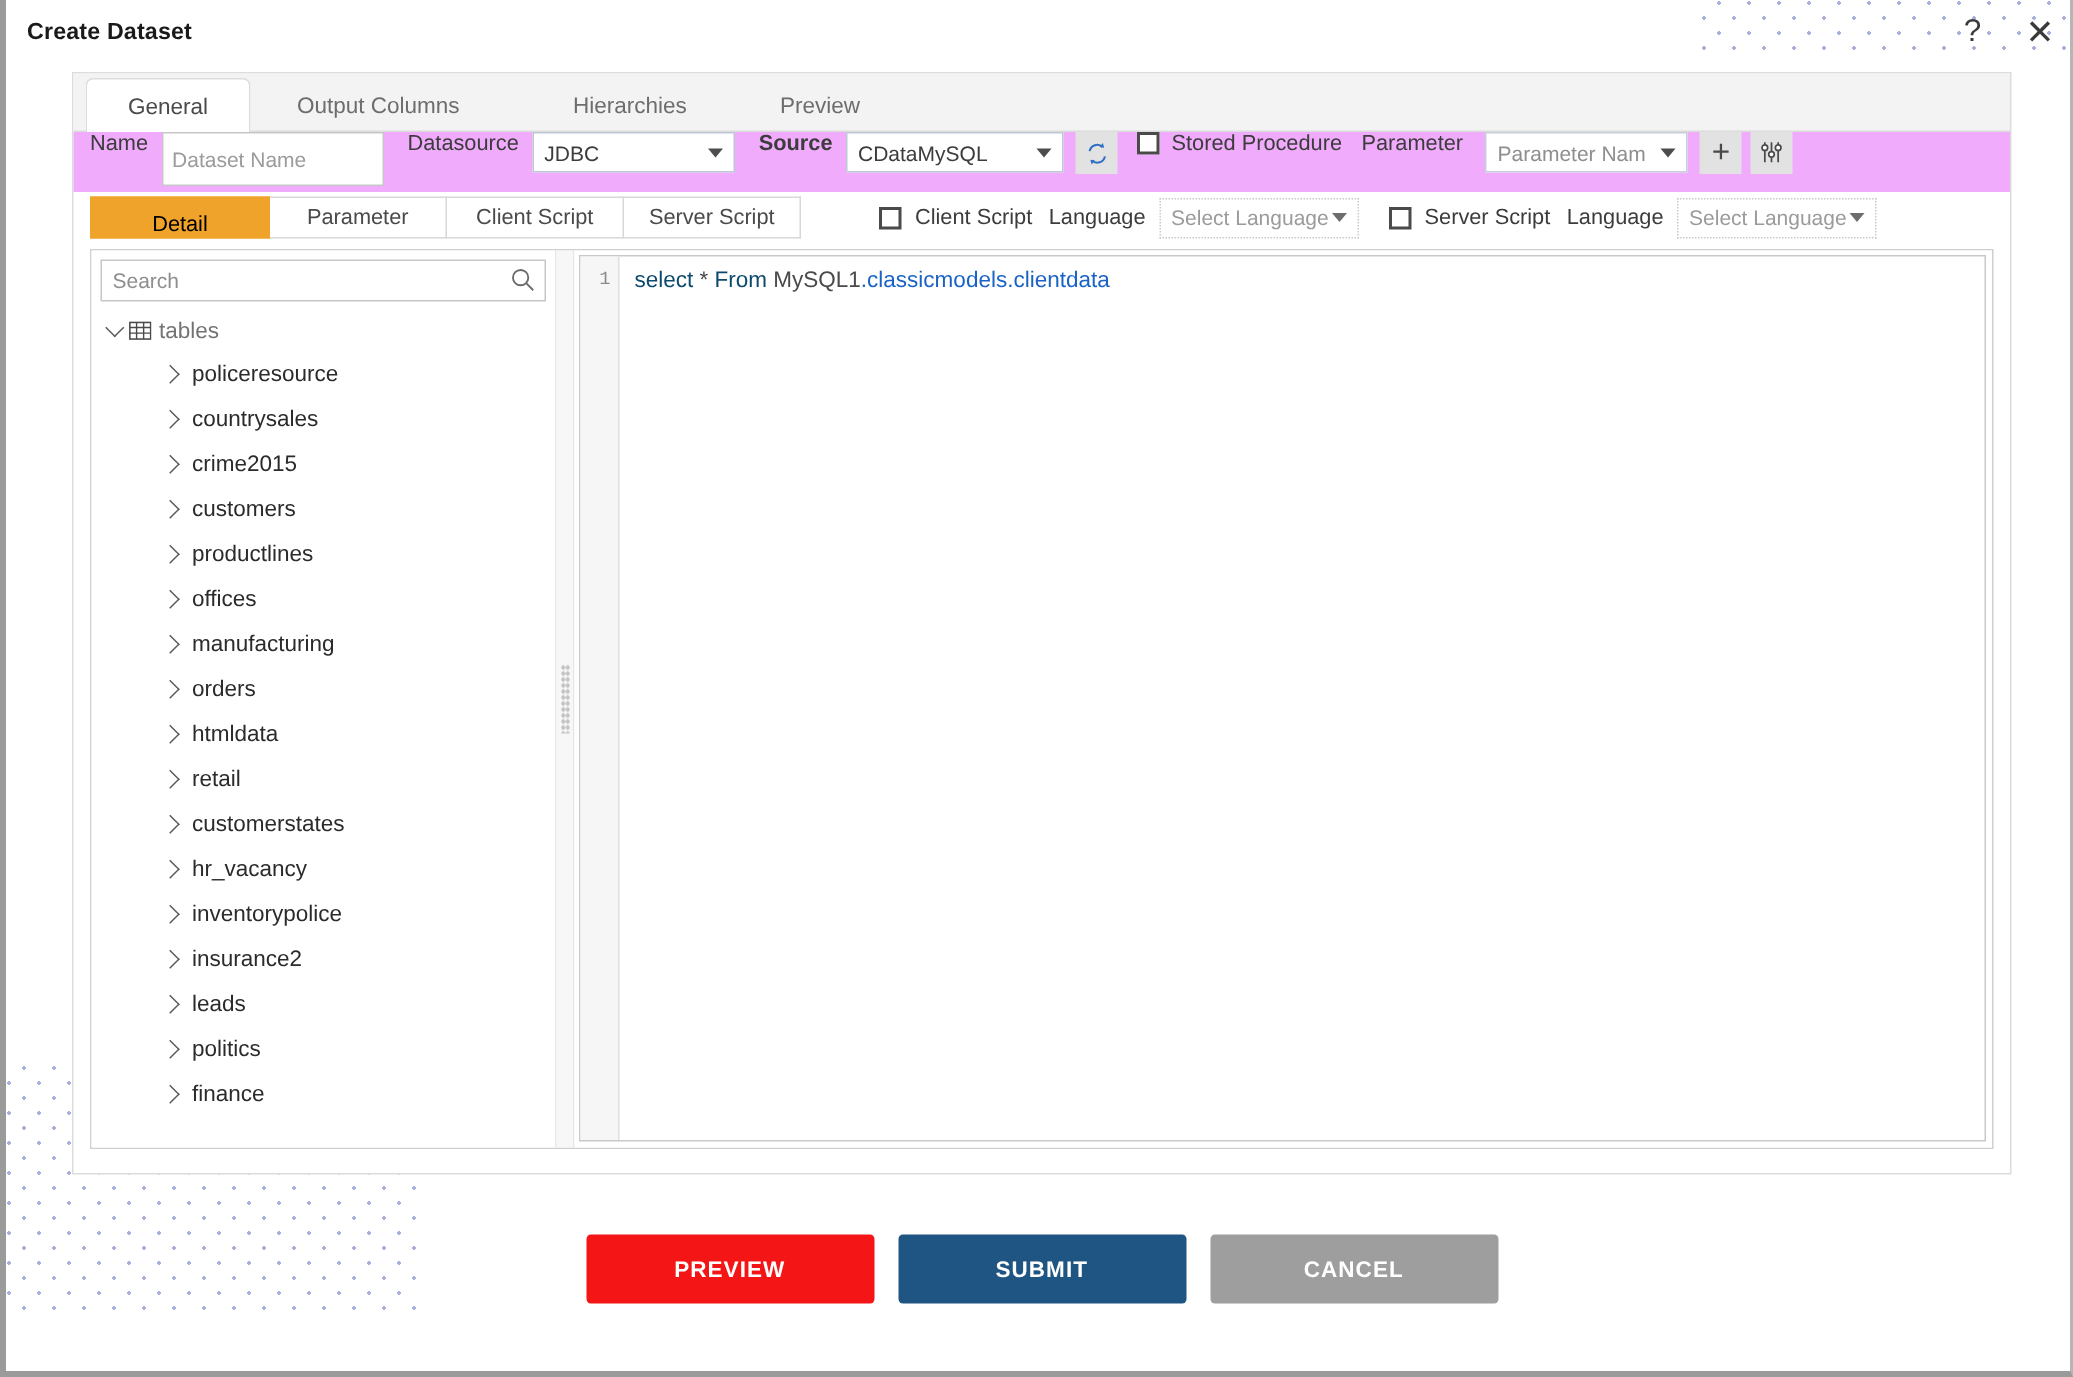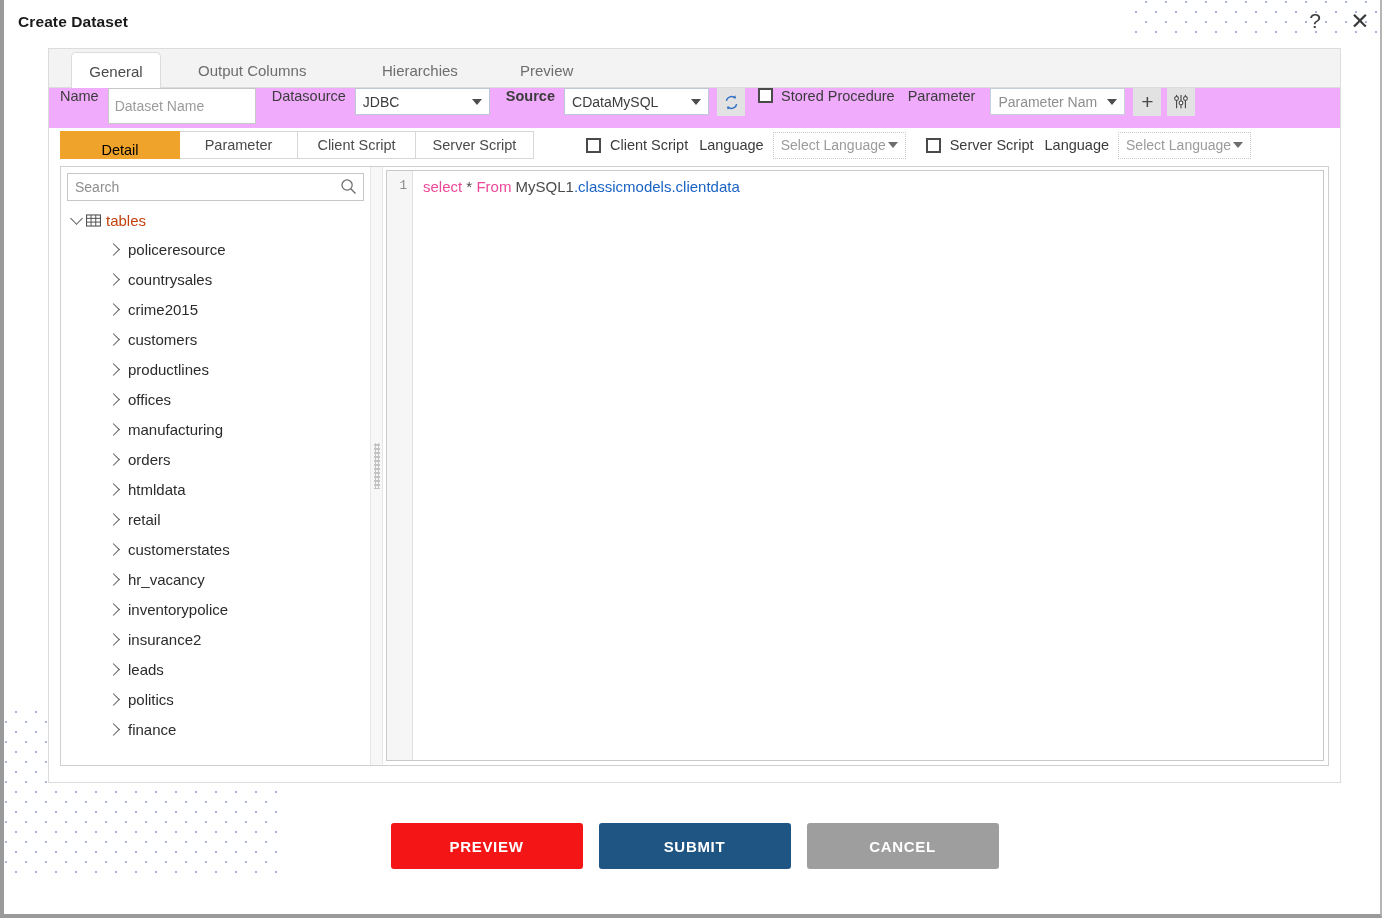--- a/index.html
+++ b/index.html
@@ -153,21 +153,21 @@
     font-size: 14px; color: #3c3c3c; padding: 0 28px 0 7px;
     background: #fff; font-family: "Liberation Sans", sans-serif;
   }
   #search-input::placeholder { color: #8e8e8e; }
   #search-icon {
     position: absolute; right: 7px; top: 5px;
     width: 17px; height: 17px; pointer-events: none;
   }
   .tree-root {
     display: flex; align-items: center; gap: 5px;
-    height: 27px; font-size: 15px; color: #c2410c; padding-left: 5px;
+    height: 27px; font-size: 15px; color: #737373; padding-left: 5px;
     cursor: pointer;
   }
   .tree-node {
     display: flex; align-items: center; gap: 8px;
     height: 30px; font-size: 15px; color: #2b2b2b; padding-left: 42px;
     cursor: pointer;
   }
   .chev-right {
     width: 9px; height: 9px; border-right: 1.6px solid #5a5a5a;
     border-top: 1.6px solid #5a5a5a; transform: rotate(45deg);
@@ -199,21 +199,21 @@
   #gutter {
     width: 26px; background: #f6f6f6; border-right: 1px solid #e0e0e0;
     text-align: right; padding: 8px 5px 0 0;
     font-family: "Liberation Mono", monospace; font-size: 12.5px; color: #8a8a8a;
   }
   #code-area {
     flex: 1; padding: 7px 0 0 10px;
     font-family: "Liberation Sans", sans-serif; font-size: 15px;
     white-space: pre; color: #3c3c3c;
   }
-  .kw { color: #ec4899; }
+  .kw { color: #0c4a6e; }
   .op { color: #4a4a4a; }
   .ident { color: #4a4a4a; }
   .qual { color: #1a63c4; }
 
   
   #footer {
     position: absolute; left: 44px; top: 818px; width: 1293px; height: 56px;
     display: flex; align-items: center; justify-content: center; gap: 16px;
   }
   .act-btn {
@@ -237,21 +237,21 @@
 
   <div id="titlebar">
     <div id="dialog-title">Create Dataset</div>
     <div class="title-btn" id="help-button">?</div>
     <div class="title-btn" id="close-button">✕</div>
   </div>
 
   <div id="dialog-panel">
 
     <div id="tab-strip">
-      <div class="tab active" style="left:22px;width:90px;">
+      <div class="tab active" style="left:8px;width:110px;">
         <span>General</span>
       </div>
       <div class="tab" style="left:133px;">
         <span>Output Columns</span>
       </div>
       <div class="tab" style="left:317px;">
         <span>Hierarchies</span>
       </div>
       <div class="tab" style="left:455px;">
         <span>Preview</span>

